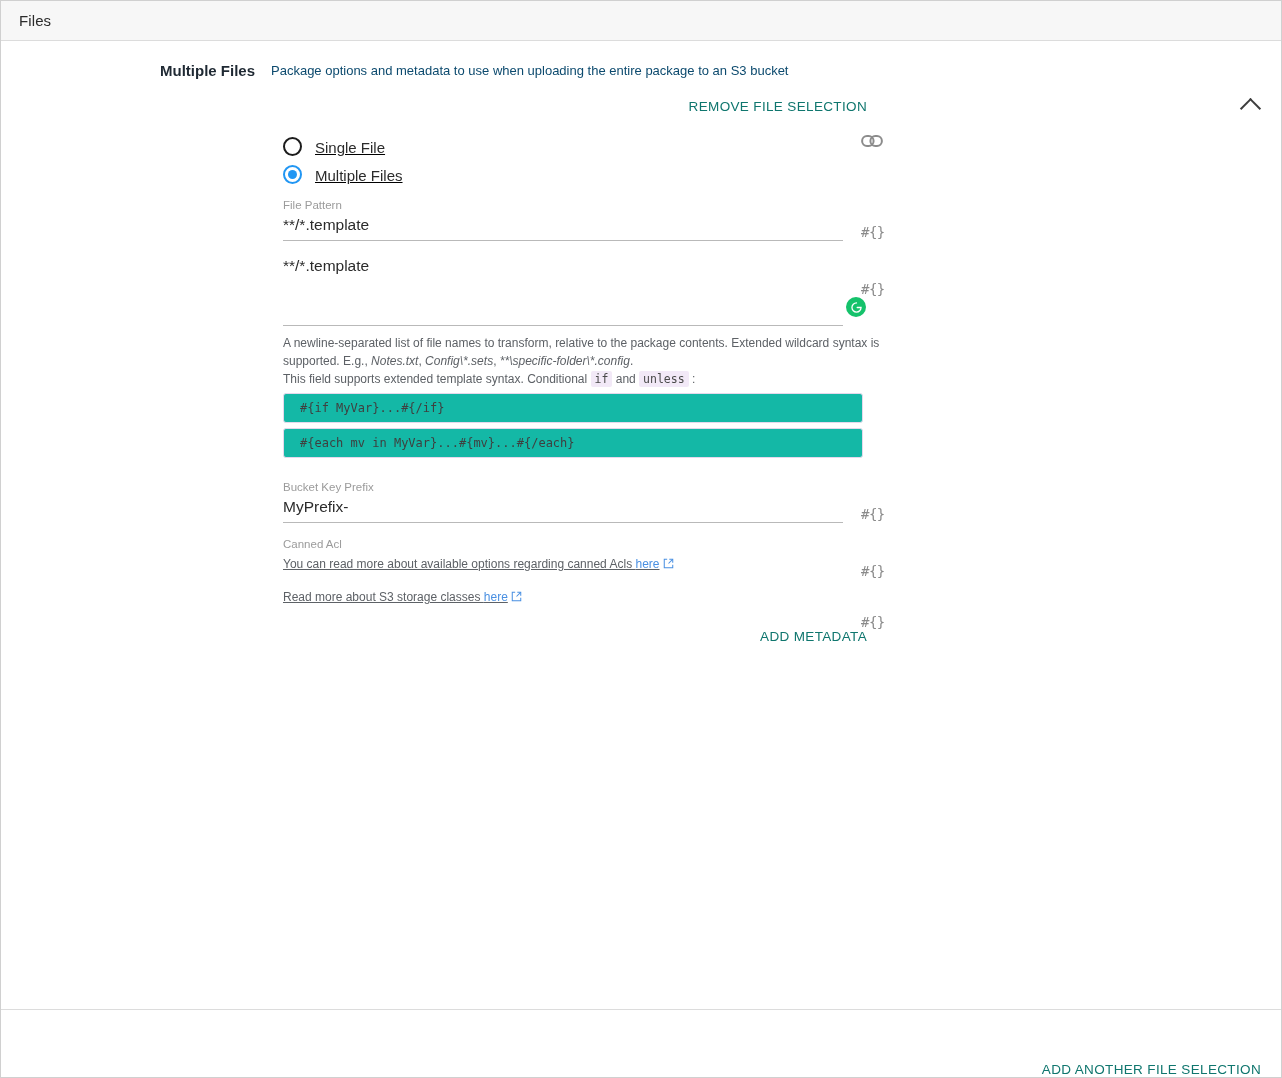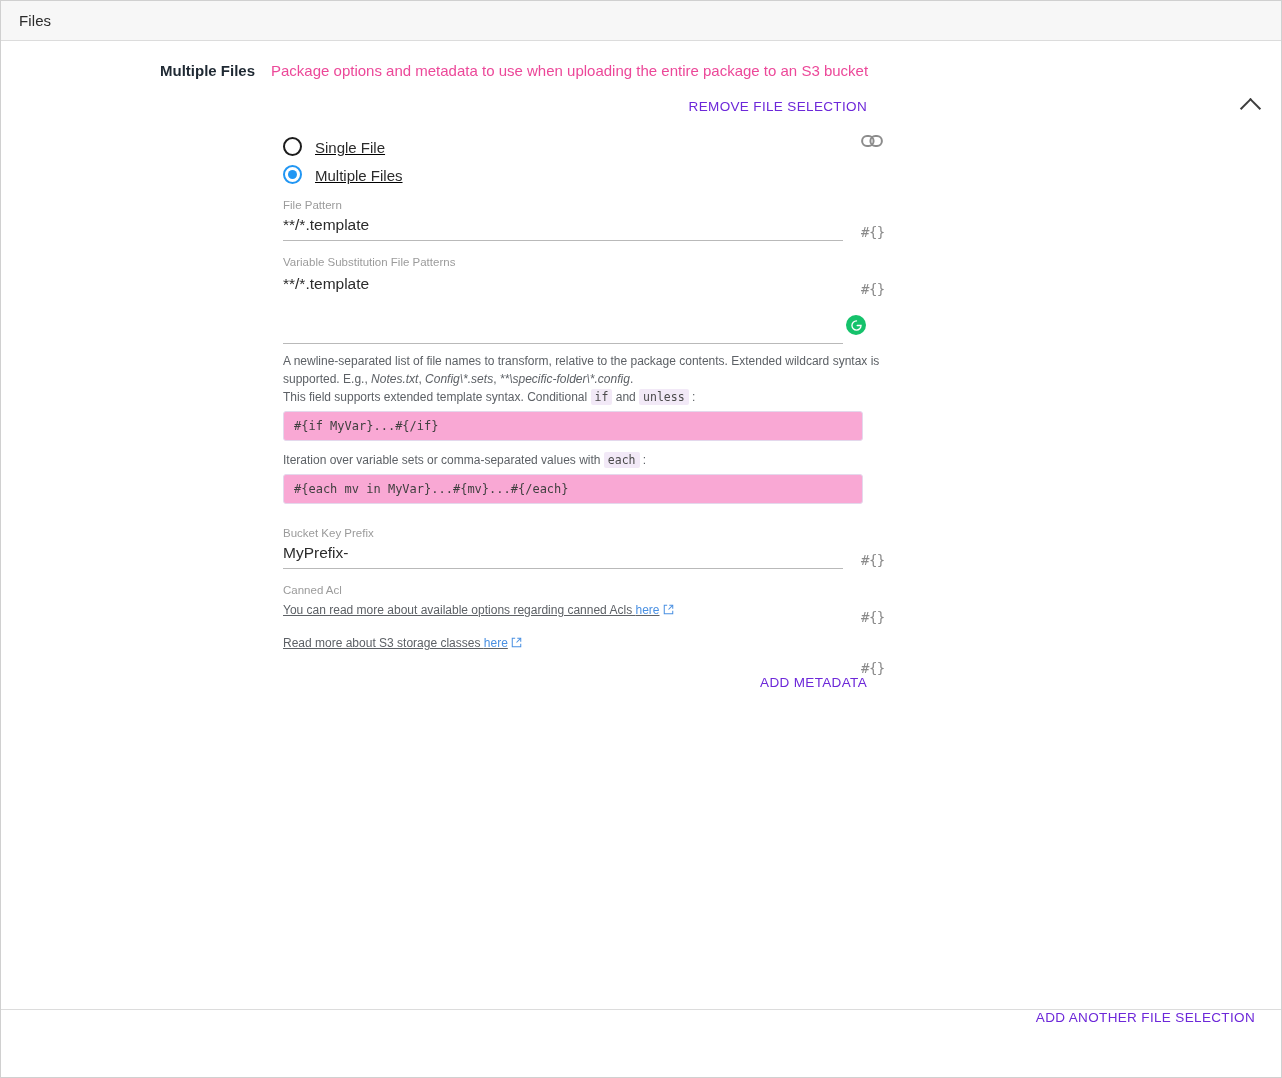--- a/index.html
+++ b/index.html
@@ -53,22 +53,22 @@
     text-align: right;
     padding-right: 16px;
     box-sizing: border-box;
     font-size: 15px;
     font-weight: bold;
     color: #1f2933;
     line-height: 20px;
   }
   .panel-header-desc {
     flex: 1;
-    font-size: 15px;
-    color: #ec4899;
+    font-size: 13px;
+    color: #0c4a6e;
     line-height: 20px;
     padding-right: 60px;
   }
   .collapse-btn {
     position: absolute;
     right: 18px;
     top: 52px;
     width: 26px;
     height: 26px;
     display: flex;
@@ -80,21 +80,21 @@
     width: 13px;
     height: 13px;
     border-left: 2px solid #3d3d3d;
     border-top: 2px solid #3d3d3d;
     transform: rotate(45deg);
     margin-top: 5px;
   }
 
   
   .link-action {
-    color: #6d28d9;
+    color: #0f766e;
     font-size: 13.5px;
     letter-spacing: 0.35px;
     cursor: pointer;
     background: none;
     border: none;
     font-family: "Liberation Sans", sans-serif;
     padding: 0;
   }
   .remove-row {
     display: flex;
@@ -229,24 +229,24 @@
     font-size: 11.5px;
     background: #f2e9f7;
     color: #4a4a4a;
     padding: 1px 4px;
     border-radius: 2px;
   }
   .code-block {
     font-family: "DejaVu Sans Mono", monospace;
     font-size: 12px;
     color: #3f3f3f;
-    background: #f9a8d4;
+    background: #14b8a6;
     border: 1px solid #e4d8ec;
     border-radius: 3px;
-    padding: 7px 10px;
+    padding: 7px 16px;
     width: 580px;
     box-sizing: border-box;
     margin-top: 5px;
     margin-bottom: 2px;
     white-space: pre;
   }
   .sub-helper {
     font-size: 12px;
     color: #5d6166;
     line-height: 18px;
@@ -277,23 +277,23 @@
   
   .footer {
     position: absolute;
     left: 0;
     right: 0;
     bottom: 0;
     height: 68px;
     border-top: 1px solid #dcdcdc;
     background: #ffffff;
     display: flex;
-    align-items: flex-start;
+    align-items: flex-end;
     justify-content: flex-end;
-    padding-right: 26px;
+    padding-right: 20px;
     box-sizing: border-box;
   }
 </style>
 </head>
 <body>
 
 <div class="screen">
 
   <div class="topbar">
     <span class="topbar-title">Files</span>
@@ -336,41 +336,37 @@
       <div class="field-row">
         <div class="field">
           <div class="field-label">File Pattern</div>
           <input class="field-input" type="text" value="**/*.template" style="">
         </div>
         <span class="tok" style="top:26px;">#{}</span>
       </div>
 
       <div class="field-row">
         <div class="field">
-          <div class="field-label">Variable Substitution File Patterns</div>
           <textarea class="field-textarea" style="">**/*.template</textarea>
           <span class="grammarly">
             <svg width="13" height="13" viewBox="0 0 24 24" fill="none" xmlns="http://www.w3.org/2000/svg">
               <path d="M12 3.6A8.4 8.4 0 1 0 20.4 12h-7.1" stroke="#ffffff" stroke-width="2.4" stroke-linecap="round"></path>
             </svg>
           </span>
         </div>
         <span class="tok" style="top:26px;">#{}</span>
       </div>
 
       <div class="helper">
         <span>A newline-separated list of file names to transform, relative to the package contents. Extended wildcard syntax is supported. E.g., </span><em>Notes.txt</em><span>, </span><em>Config\*.sets</em><span>, </span><em>**\specific-folder\*.config</em><span>.</span>
         <br>
         <span>This field supports extended template syntax. Conditional </span><span class="code-inline">if</span><span> and </span><span class="code-inline">unless</span><span> :</span>
       </div>
       <div class="code-block">#{if MyVar}...#{/if}</div>
 
-      <div class="helper" style="margin-top:10px;">
-        <span>Iteration over variable sets or comma-separated values with </span><span class="code-inline">each</span><span> :</span>
-      </div>
       <div class="code-block">#{each mv in MyVar}...#{mv}...#{/each}</div>
 
       <div class="field-row" style="margin-top:22px;">
         <div class="field">
           <div class="field-label">Bucket Key Prefix</div>
           <input class="field-input" type="text" value="MyPrefix-" style="">
         </div>
         <span class="tok" style="top:26px;">#{}</span>
       </div>
 

